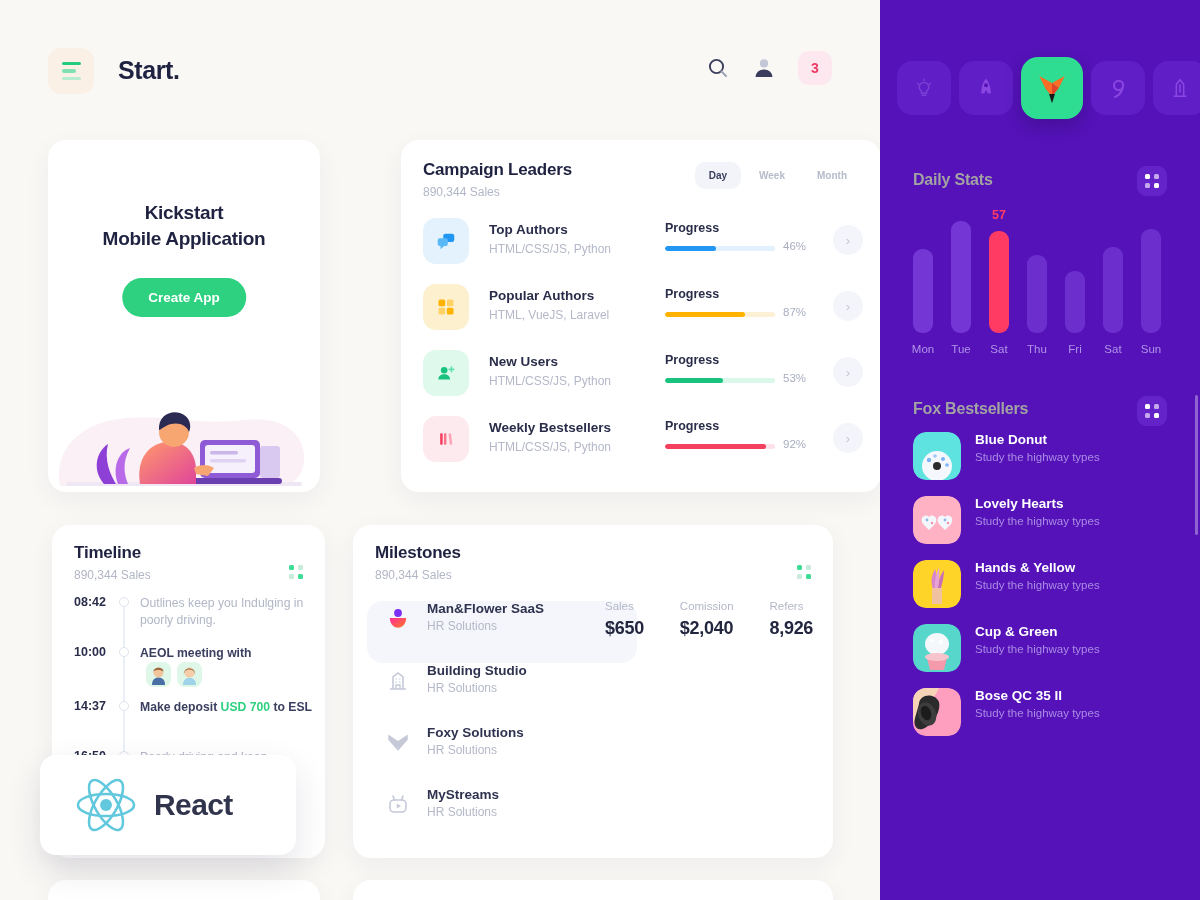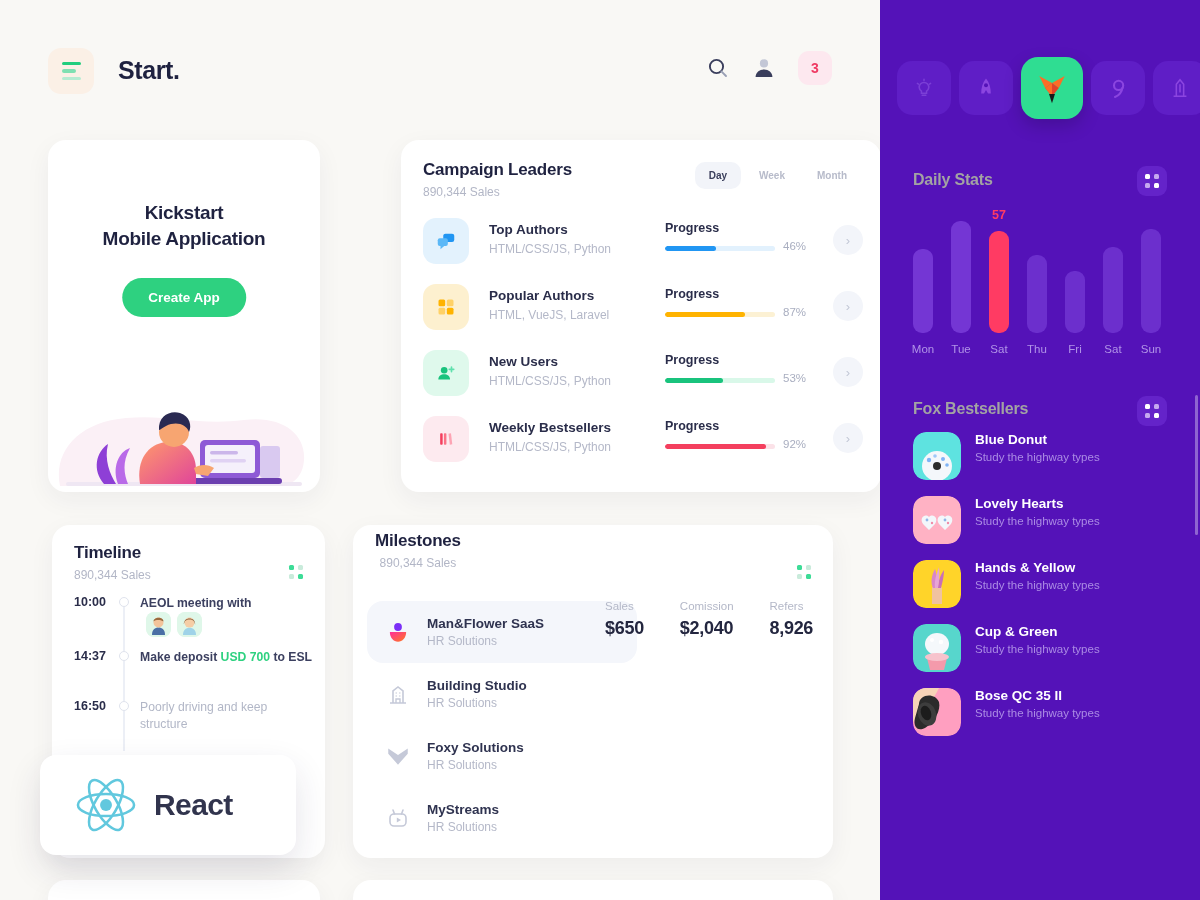--- a/index.html
+++ b/index.html
@@ -139,25 +139,25 @@
   #react-card {
     position: absolute; left: 40px; top: 755px; width: 256px; height: 100px;
     background: #fff; border-radius: 16px;
     box-shadow: 0 14px 34px rgba(40,30,70,0.12);
     display: flex; align-items: center; gap: 14px; padding-left: 32px; z-index: 30;
   }
   #react-label { font-size: 30px; font-weight: 700; color: #31344d; letter-spacing: -0.6px; }
 
   
   #milestones-card { left: 353px; top: 525px; width: 480px; height: 333px; overflow: hidden; }
-  #milestones-header { position: absolute; left: 22px; top: 6px; text-align: center; }
+  #milestones-header { position: absolute; left: 22px; top: 18px; }
   #milestones-list { position: absolute; left: 14px; top: 76px; width: 270px; }
   .ms-row {
     position: relative; height: 62px; border-radius: 16px;
-    display: flex; align-items: center; padding-left: 14px;
+    display: flex; padding-left: 14px;
   }
   .ms-row.active { background: #f4f6fb; }
   .ms-icon { width: 34px; height: 34px; display: flex; align-items: center; justify-content: center; }
   .ms-texts { margin-left: 12px; }
   .ms-name { font-size: 13.5px; font-weight: 700; color: #2f3350; }
   .ms-sub { font-size: 12px; color: #b4b8c8; margin-top: 3px; }
 
   #ms-stats { position: absolute; left: 605px; top: 600px; display: flex; gap: 36px; z-index: 5; }
   .stat-block { }
   .stat-label { font-size: 11.5px; color: #b4b8c8; }
@@ -376,20 +376,26 @@
       <div class="card-sub">890,344 Sales</div>
     </div>
     <div class="dots-menu" style="right:22px;top:40px">
       <i></i>
         <i></i>
         <i></i>
         <i></i>
     </div>
 
     <div id="timeline-list">
+      <div class="tl-row">
+        <span class="tl-time">08:42</span>
+        <span class="tl-node"></span>
+        <span class="tl-line"></span>
+        <div class="tl-text">Outlines keep you Indulging in poorly driving.</div>
+      </div>
 
       <div class="tl-row">
         <span class="tl-time">10:00</span>
         <span class="tl-node"></span>
         <span class="tl-line"></span>
         <div class="tl-text strong">
           <span>AEOL meeting with</span>
           <span class="tl-avatars">
             <span class="tl-avatar">
               <svg viewBox="0 0 25 25" width="25" height="25">

